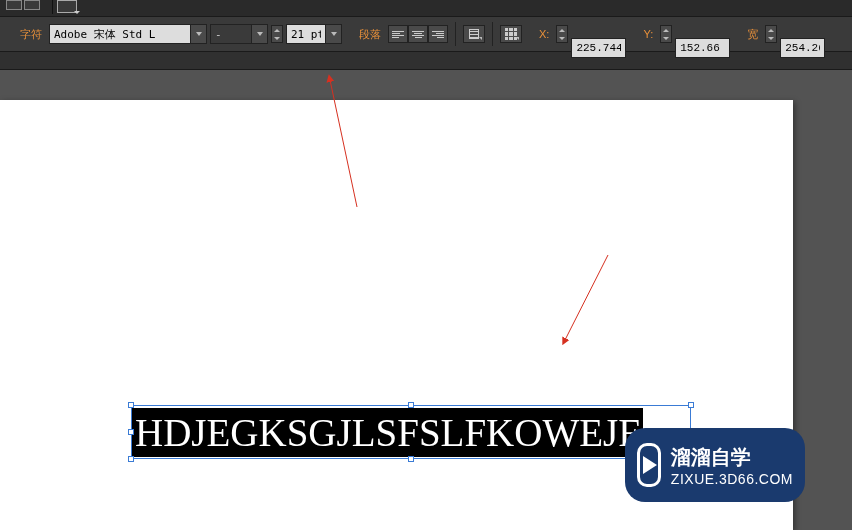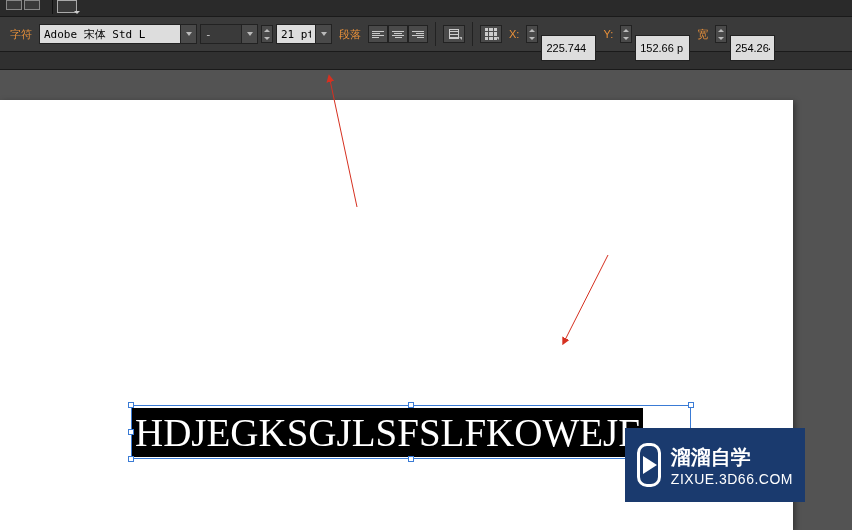--- a/index.html
+++ b/index.html
@@ -68,20 +68,21 @@
       align-items: center;
       padding: 0 6px;
       gap: 3px;
       font-size: 11px;
     }
     
     .label-orange {
       color: #e8903a;
       font-size: 11px;
       padding: 0 4px;
+      margin-left: 10px;
     }
     
     .dropdown {
       display: flex;
       align-items: center;
       height: 20px;
       background: #3a3a3a;
       border: 1px solid #222;
     }
     .dropdown-input {
@@ -218,25 +219,25 @@
       gap: 1px;
     }
     .grid-icon span {
       background: #ccc;
     }
     
     .coord-input {
       background: #ddd;
       color: #000;
       border: 1px solid #222;
-      height: 26px;
+      height: 20px;
       padding: 0 4px;
       font-size: 11px;
       width: 55px;
-      font-family: Liberation Sans, sans-serif;
+      font-family: Liberation Mono, monospace;
       margin-top: 28px;
     }
     
     
     .sub-toolbar {
       height: 18px;
       background: #303030;
       border-bottom: 1px solid #1a1a1a;
     }
     
@@ -310,20 +311,21 @@
       position: absolute;
       right: 47px;
       bottom: 28px;
       width: 180px;
       height: 74px;
       background: #1a3a6e;
       display: flex;
       align-items: center;
       padding: 0 12px;
       gap: 10px;
+      border-radius: 20px;
     }
     .watermark-logo {
       width: 44px;
       height: 44px;
       border: 3px solid #fff;
       border-radius: 10px;
       display: flex;
       align-items: center;
       justify-content: center;
     }

